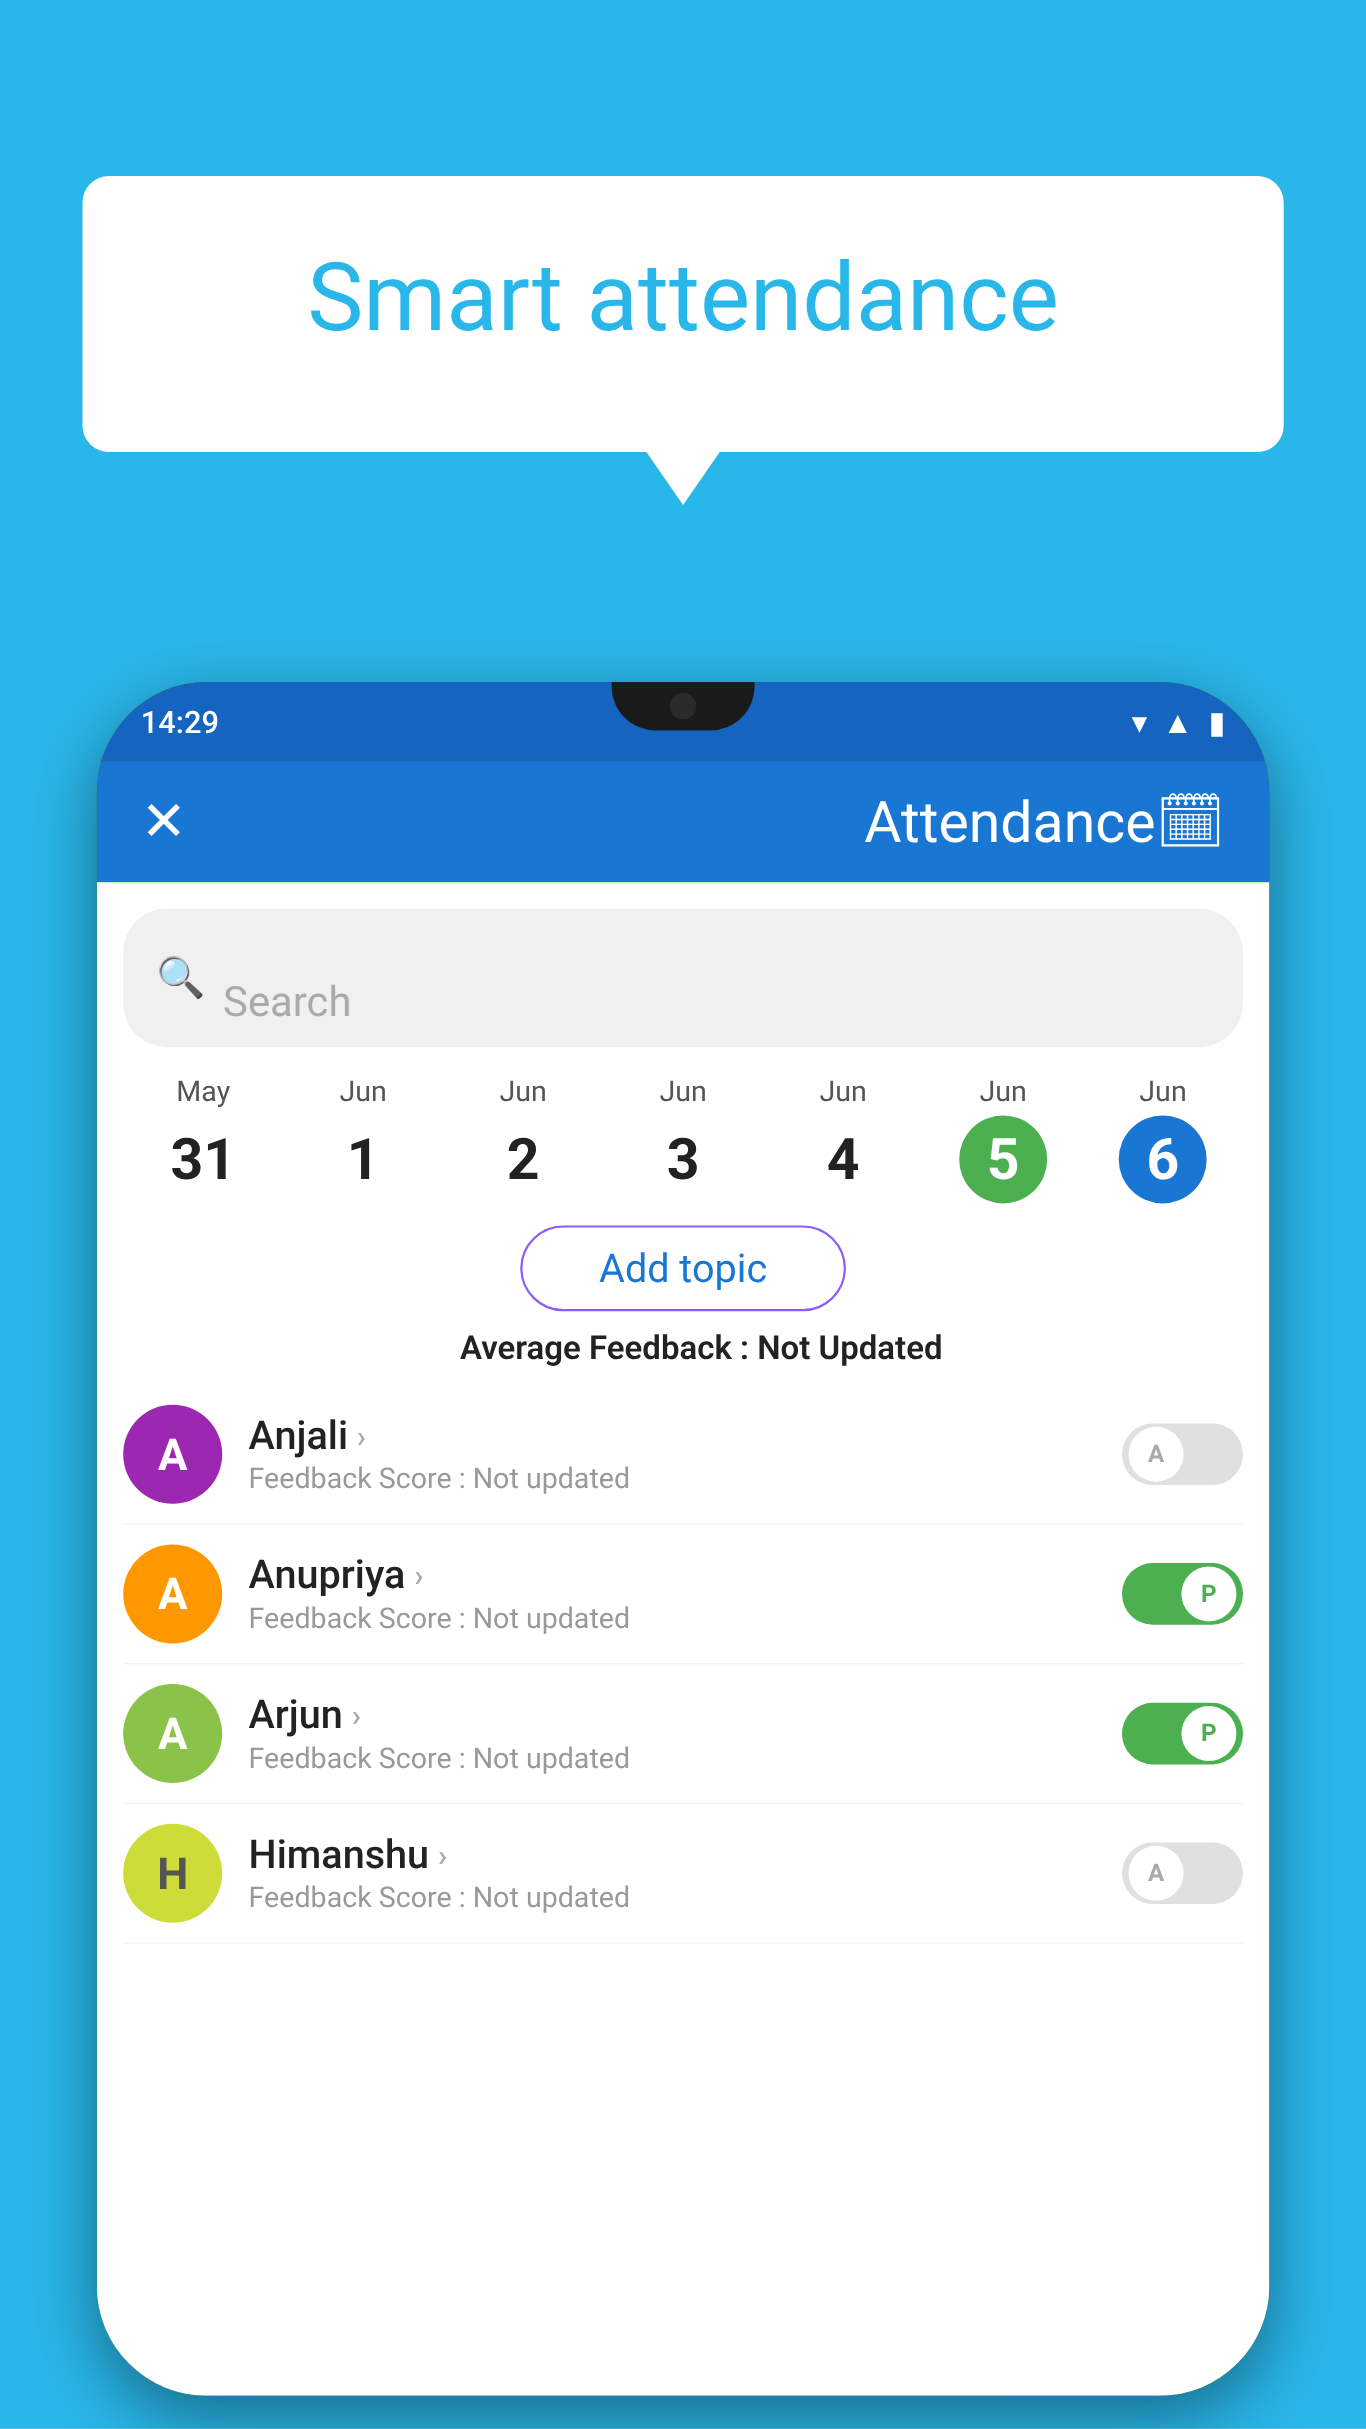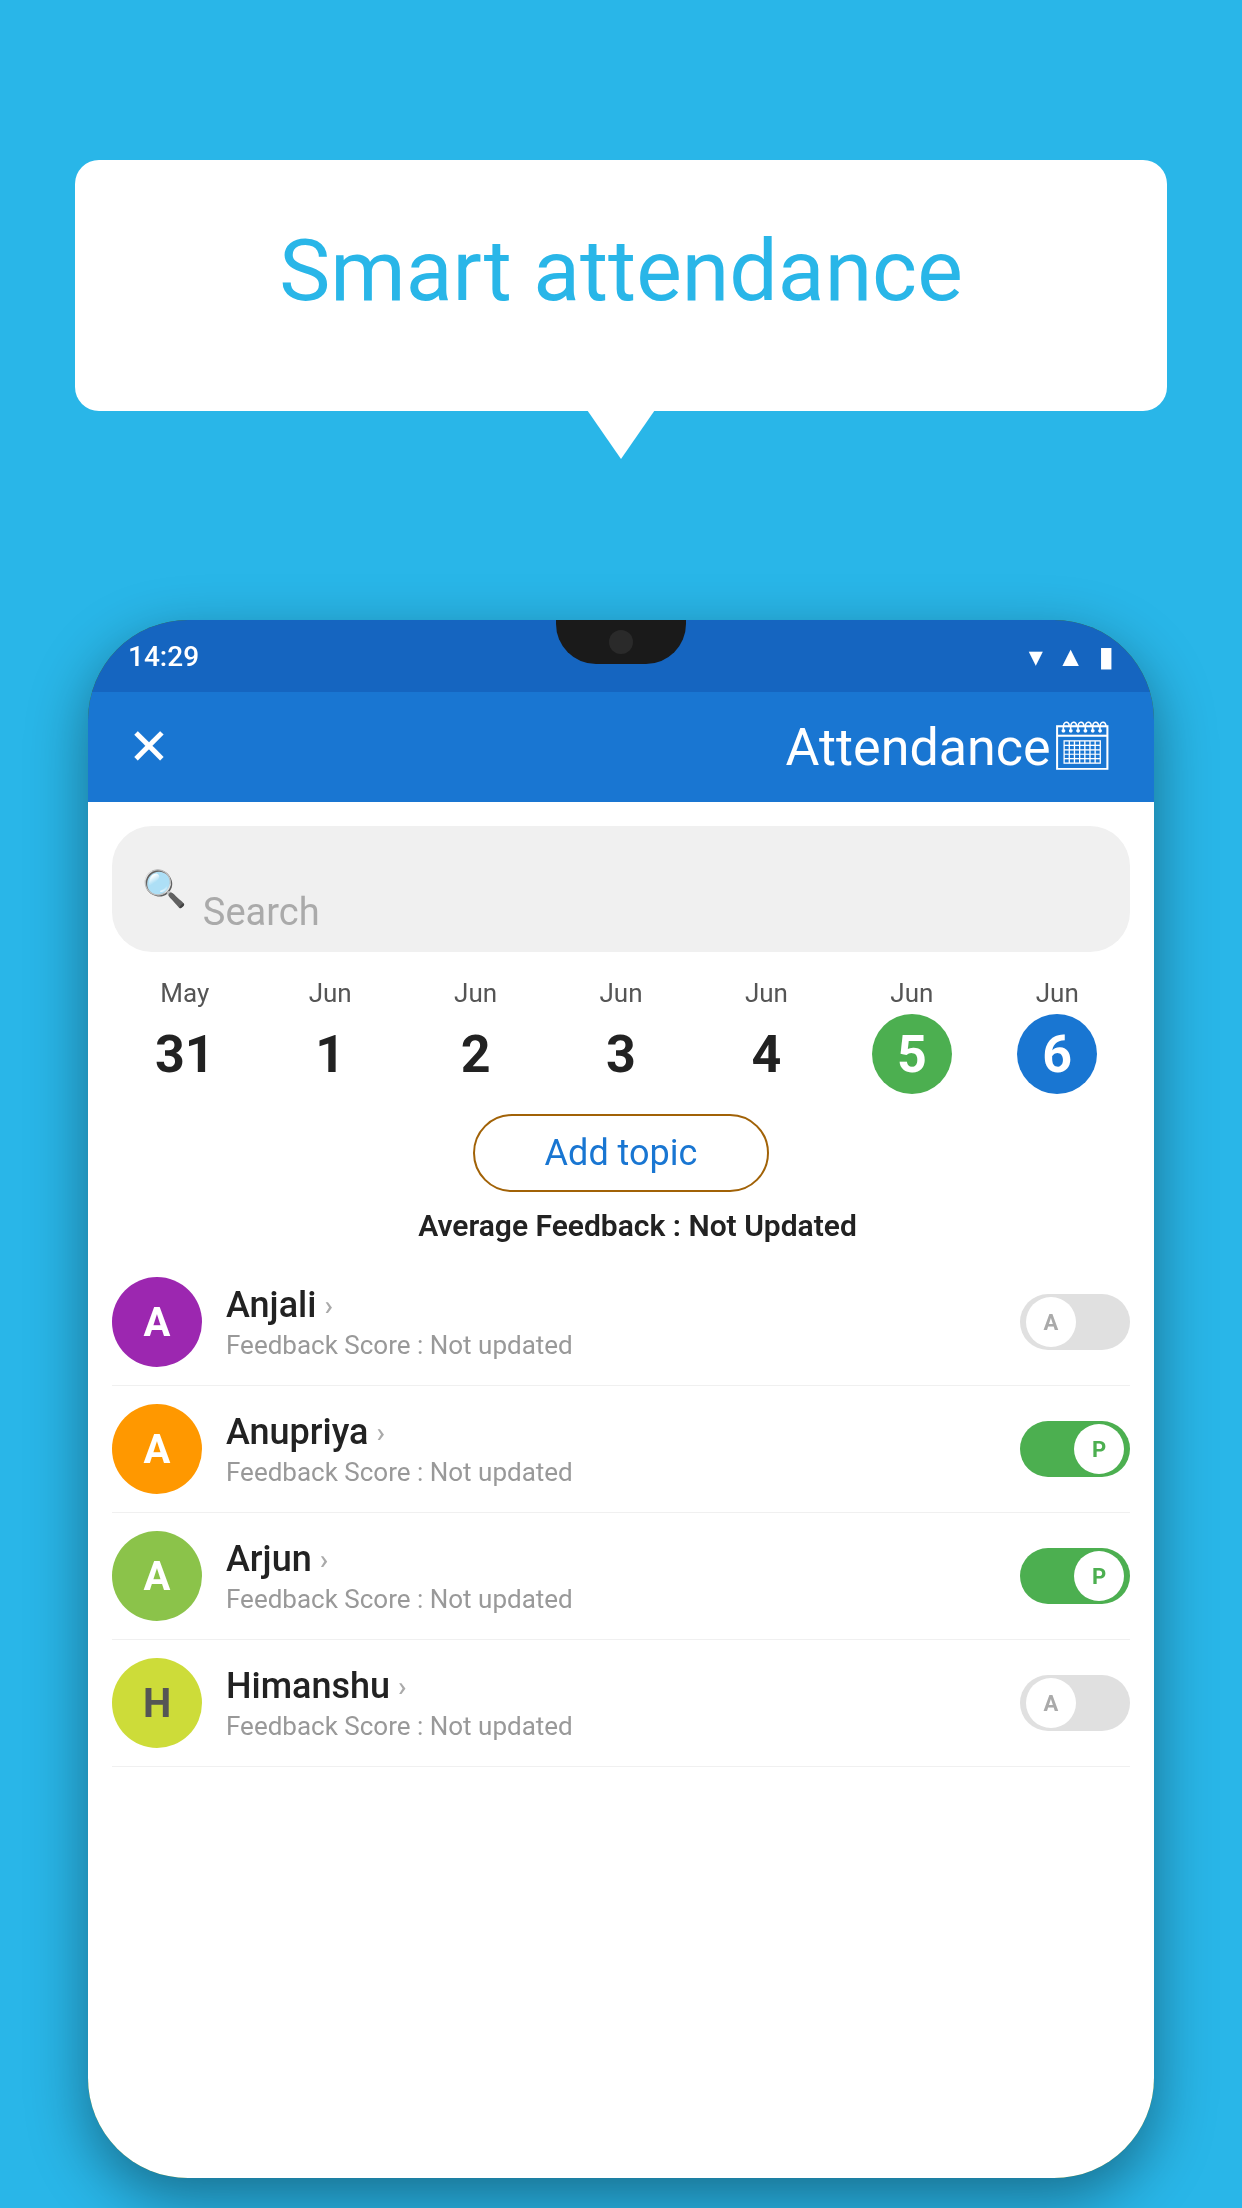--- a/index.html
+++ b/index.html
@@ -206,21 +206,21 @@
       text-align: center;
       font-size: 32px;
       color: #333;
       margin: 10px 0 6px;
     }
 
     
     .add-topic-btn {
       display: block;
       margin: 10px auto 16px;
-      border: 2px solid #a16207;
+      border: 2px solid #8b5cf6;
       border-radius: 40px;
       padding: 16px 70px;
       color: #1976D2;
       font-size: 36px;
       background: white;
       cursor: pointer;
       text-align: center;
       width: fit-content;
     }
 

